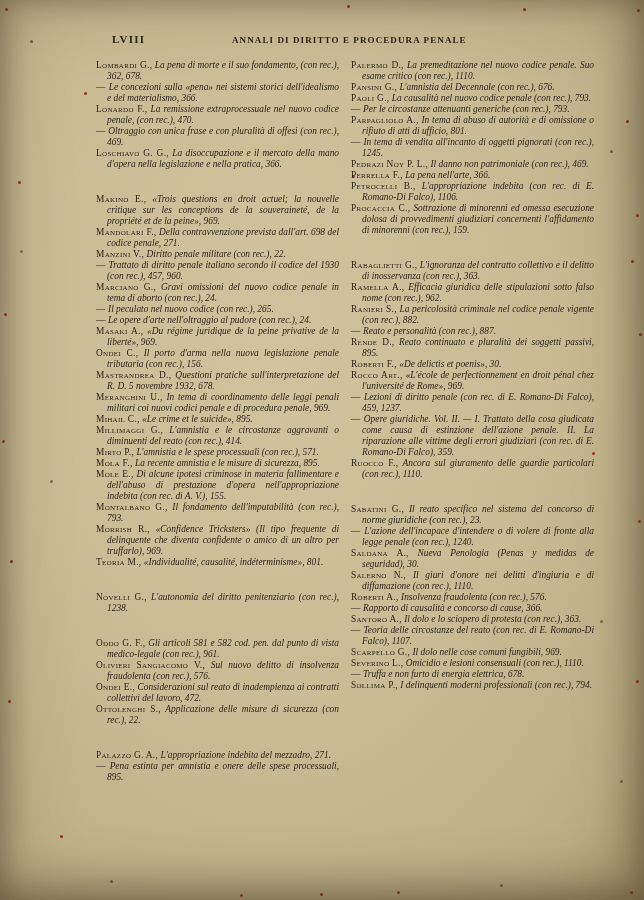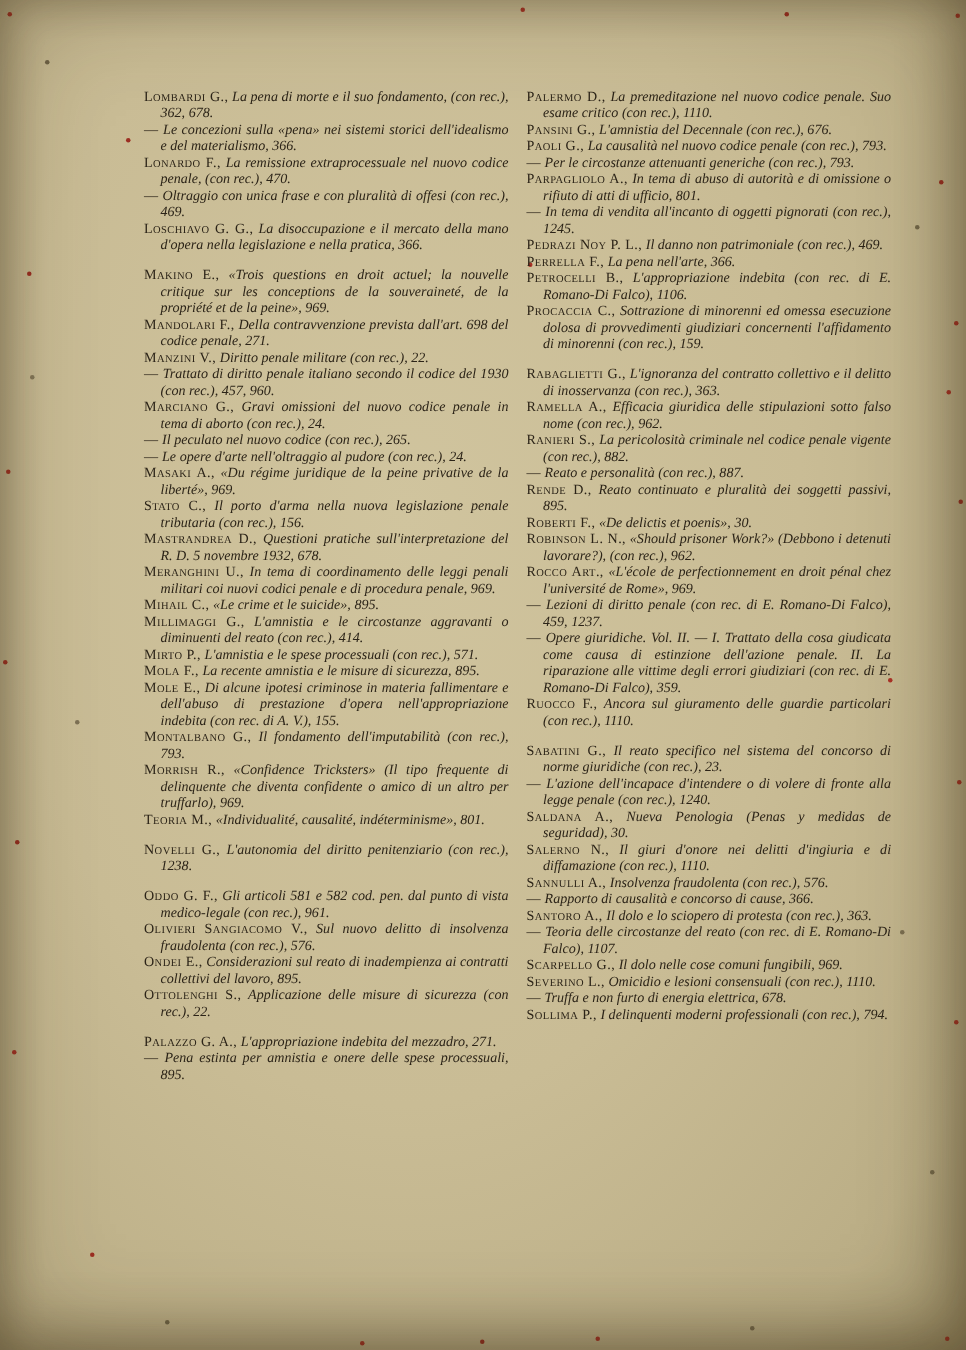--- a/index.html
+++ b/index.html
@@ -41,21 +41,21 @@
     display:flex; gap:12px;
   }
   .col { width:243px; }
   .entry {
     margin:0;
     font-size:9.4px; line-height:11px;
     font-style:italic;
     padding-left:11px; text-indent:-11px;
     text-align:justify;
   }
-  .entry.gap { margin-top:9px; }
+  .entry.gap { margin-top:24px; }
   .entry .author {
     font-style:normal;
     font-variant:small-caps;
     letter-spacing:0.3px;
   }
   .specks-red, .specks-dark {
     position:absolute; top:0; left:0;
     width:3px; height:3px; border-radius:50%;
     background:transparent; pointer-events:none;
   }
@@ -79,20 +79,24 @@
   }
 </style>
 </head>
 <body>
 
 <div class="paper">
 
   <div class="specks-red"></div>
   <div class="specks-dark"></div>
 
+  <div class="header">
+    <span class="page-number">LVIII</span>
+    <span class="page-title">ANNALI DI DIRITTO E PROCEDURA PENALE</span>
+  </div>
 
   <div class="columns">
     <div class="col">
 
         <p class="entry"><span class="author">Lombardi G.,</span> <span class="text">La pena di morte e il suo fondamento, (con rec.), 362, 678.</span></p>
 
         <p class="entry"><span class="author">—</span> <span class="text">Le concezioni sulla «pena» nei sistemi storici dell'idealismo e del materialismo, 366.</span></p>
 
         <p class="entry"><span class="author">Lonardo F.,</span> <span class="text">La remissione extraprocessuale nel nuovo codice penale, (con rec.), 470.</span></p>
 
@@ -110,21 +114,21 @@
         <p class="entry"><span class="author">—</span> <span class="text">Trattato di diritto penale italiano secondo il codice del 1930 (con rec.), 457, 960.</span></p>
 
         <p class="entry"><span class="author">Marciano G.,</span> <span class="text">Gravi omissioni del nuovo codice penale in tema di aborto (con rec.), 24.</span></p>
 
         <p class="entry"><span class="author">—</span> <span class="text">Il peculato nel nuovo codice (con rec.), 265.</span></p>
 
         <p class="entry"><span class="author">—</span> <span class="text">Le opere d'arte nell'oltraggio al pudore (con rec.), 24.</span></p>
 
         <p class="entry"><span class="author">Masaki A.,</span> <span class="text">«Du régime juridique de la peine privative de la liberté», 969.</span></p>
 
-        <p class="entry"><span class="author">Stato C.,</span> <span class="text">Il porto d'arma nella nuova legislazione penale tributaria (con rec.), 156.</span></p>
+        <p class="entry"><span class="author">Ondei C.,</span> <span class="text">Il porto d'arma nella nuova legislazione penale tributaria (con rec.), 156.</span></p>
 
         <p class="entry"><span class="author">Mastrandrea D.,</span> <span class="text">Questioni pratiche sull'interpretazione del R. D. 5 novembre 1932, 678.</span></p>
 
         <p class="entry"><span class="author">Meranghini U.,</span> <span class="text">In tema di coordinamento delle leggi penali militari coi nuovi codici penale e di procedura penale, 969.</span></p>
 
         <p class="entry"><span class="author">Mihail C.,</span> <span class="text">«Le crime et le suicide», 895.</span></p>
 
         <p class="entry"><span class="author">Millimaggi G.,</span> <span class="text">L'amnistia e le circostanze aggravanti o diminuenti del reato (con rec.), 414.</span></p>
 
         <p class="entry"><span class="author">Mirto P.,</span> <span class="text">L'amnistia e le spese processuali (con rec.), 571.</span></p>
@@ -138,21 +142,21 @@
         <p class="entry"><span class="author">Morrish R.,</span> <span class="text">«Confidence Tricksters» (Il tipo frequente di delinquente che diventa confidente o amico di un altro per truffarlo), 969.</span></p>
 
         <p class="entry"><span class="author">Teoria M.,</span> <span class="text">«Individualité, causalité, indéterminisme», 801.</span></p>
 
         <p class="entry gap"><span class="author">Novelli G.,</span> <span class="text">L'autonomia del diritto penitenziario (con rec.), 1238.</span></p>
 
         <p class="entry gap"><span class="author">Oddo G. F.,</span> <span class="text">Gli articoli 581 e 582 cod. pen. dal punto di vista medico-legale (con rec.), 961.</span></p>
 
         <p class="entry"><span class="author">Olivieri Sangiacomo V.,</span> <span class="text">Sul nuovo delitto di insolvenza fraudolenta (con rec.), 576.</span></p>
 
-        <p class="entry"><span class="author">Ondei E.,</span> <span class="text">Considerazioni sul reato di inadempienza ai contratti collettivi del lavoro, 895.</span></p>
+        <p class="entry"><span class="author">Ondei E.,</span> <span class="text">Considerazioni sul reato di inadempienza ai contratti collettivi del lavoro, 472.</span></p>
 
         <p class="entry"><span class="author">Ottolenghi S.,</span> <span class="text">Applicazione delle misure di sicurezza (con rec.), 22.</span></p>
 
         <p class="entry gap"><span class="author">Palazzo G. A.,</span> <span class="text">L'appropriazione indebita del mezzadro, 271.</span></p>
 
         <p class="entry"><span class="author">—</span> <span class="text">Pena estinta per amnistia e onere delle spese processuali, 895.</span></p>
       </div>
     <div class="col">
 
         <p class="entry"><span class="author">Palermo D.,</span> <span class="text">La premeditazione nel nuovo codice penale. Suo esame critico (con rec.), 1110.</span></p>
@@ -180,39 +184,38 @@
         <p class="entry"><span class="author">Ramella A.,</span> <span class="text">Efficacia giuridica delle stipulazioni sotto falso nome (con rec.), 962.</span></p>
 
         <p class="entry"><span class="author">Ranieri S.,</span> <span class="text">La pericolosità criminale nel codice penale vigente (con rec.), 882.</span></p>
 
         <p class="entry"><span class="author">—</span> <span class="text">Reato e personalità (con rec.), 887.</span></p>
 
         <p class="entry"><span class="author">Rende D.,</span> <span class="text">Reato continuato e pluralità dei soggetti passivi, 895.</span></p>
 
         <p class="entry"><span class="author">Roberti F.,</span> <span class="text">«De delictis et poenis», 30.</span></p>
 
-        <p class="entry"><span class="author">Robinson L. N.,</span> <span class="text">«Should prisoner Work?» (Debbono i detenuti lavorare?), (con rec.), 962.</span></p>
 
         <p class="entry"><span class="author">Rocco Art.,</span> <span class="text">«L'école de perfectionnement en droit pénal chez l'université de Rome», 969.</span></p>
 
         <p class="entry"><span class="author">—</span> <span class="text">Lezioni di diritto penale (con rec. di E. Romano-Di Falco), 459, 1237.</span></p>
 
         <p class="entry"><span class="author">—</span> <span class="text">Opere giuridiche. Vol. II. — I. Trattato della cosa giudicata come causa di estinzione dell'azione penale. II. La riparazione alle vittime degli errori giudiziari (con rec. di E. Romano-Di Falco), 359.</span></p>
 
         <p class="entry"><span class="author">Ruocco F.,</span> <span class="text">Ancora sul giuramento delle guardie particolari (con rec.), 1110.</span></p>
 
         <p class="entry gap"><span class="author">Sabatini G.,</span> <span class="text">Il reato specifico nel sistema del concorso di norme giuridiche (con rec.), 23.</span></p>
 
         <p class="entry"><span class="author">—</span> <span class="text">L'azione dell'incapace d'intendere o di volere di fronte alla legge penale (con rec.), 1240.</span></p>
 
         <p class="entry"><span class="author">Saldana A.,</span> <span class="text">Nueva Penologia (Penas y medidas de seguridad), 30.</span></p>
 
         <p class="entry"><span class="author">Salerno N.,</span> <span class="text">Il giuri d'onore nei delitti d'ingiuria e di diffamazione (con rec.), 1110.</span></p>
 
-        <p class="entry"><span class="author">Sannulli A.,</span> <span class="text">Insolvenza fraudolenta (con rec.), 576.</span></p>
+        <p class="entry"><span class="author">Roberti A.,</span> <span class="text">Insolvenza fraudolenta (con rec.), 576.</span></p>
 
         <p class="entry"><span class="author">—</span> <span class="text">Rapporto di causalità e concorso di cause, 366.</span></p>
 
         <p class="entry"><span class="author">Santoro A.,</span> <span class="text">Il dolo e lo sciopero di protesta (con rec.), 363.</span></p>
 
         <p class="entry"><span class="author">—</span> <span class="text">Teoria delle circostanze del reato (con rec. di E. Romano-Di Falco), 1107.</span></p>
 
 
         <p class="entry"><span class="author">Scarpello G.,</span> <span class="text">Il dolo nelle cose comuni fungibili, 969.</span></p>
 

